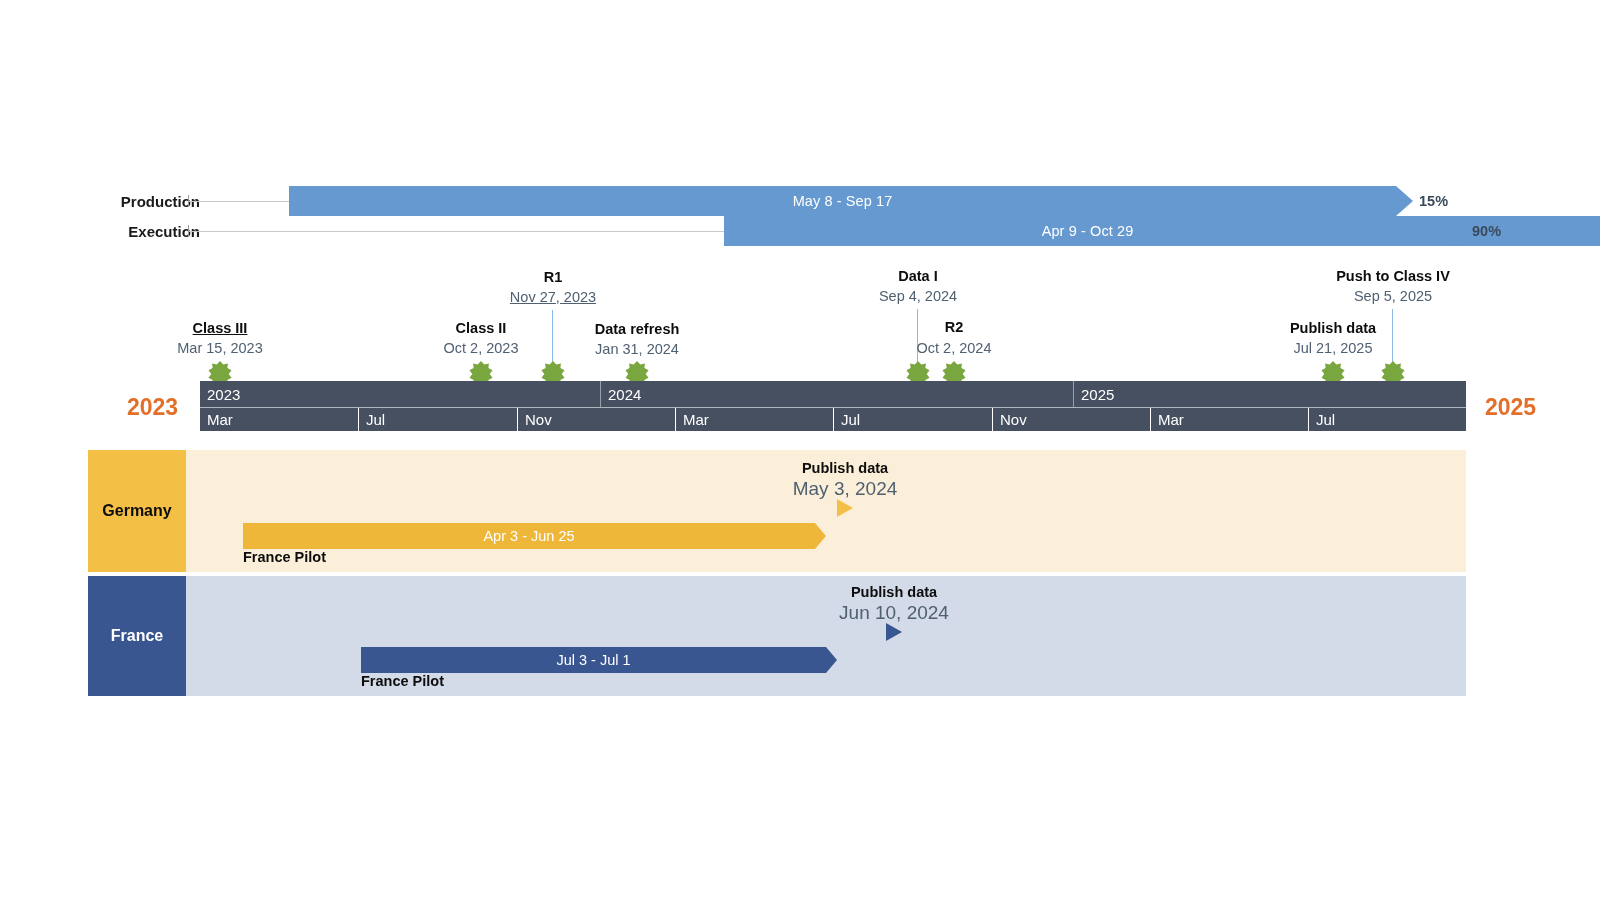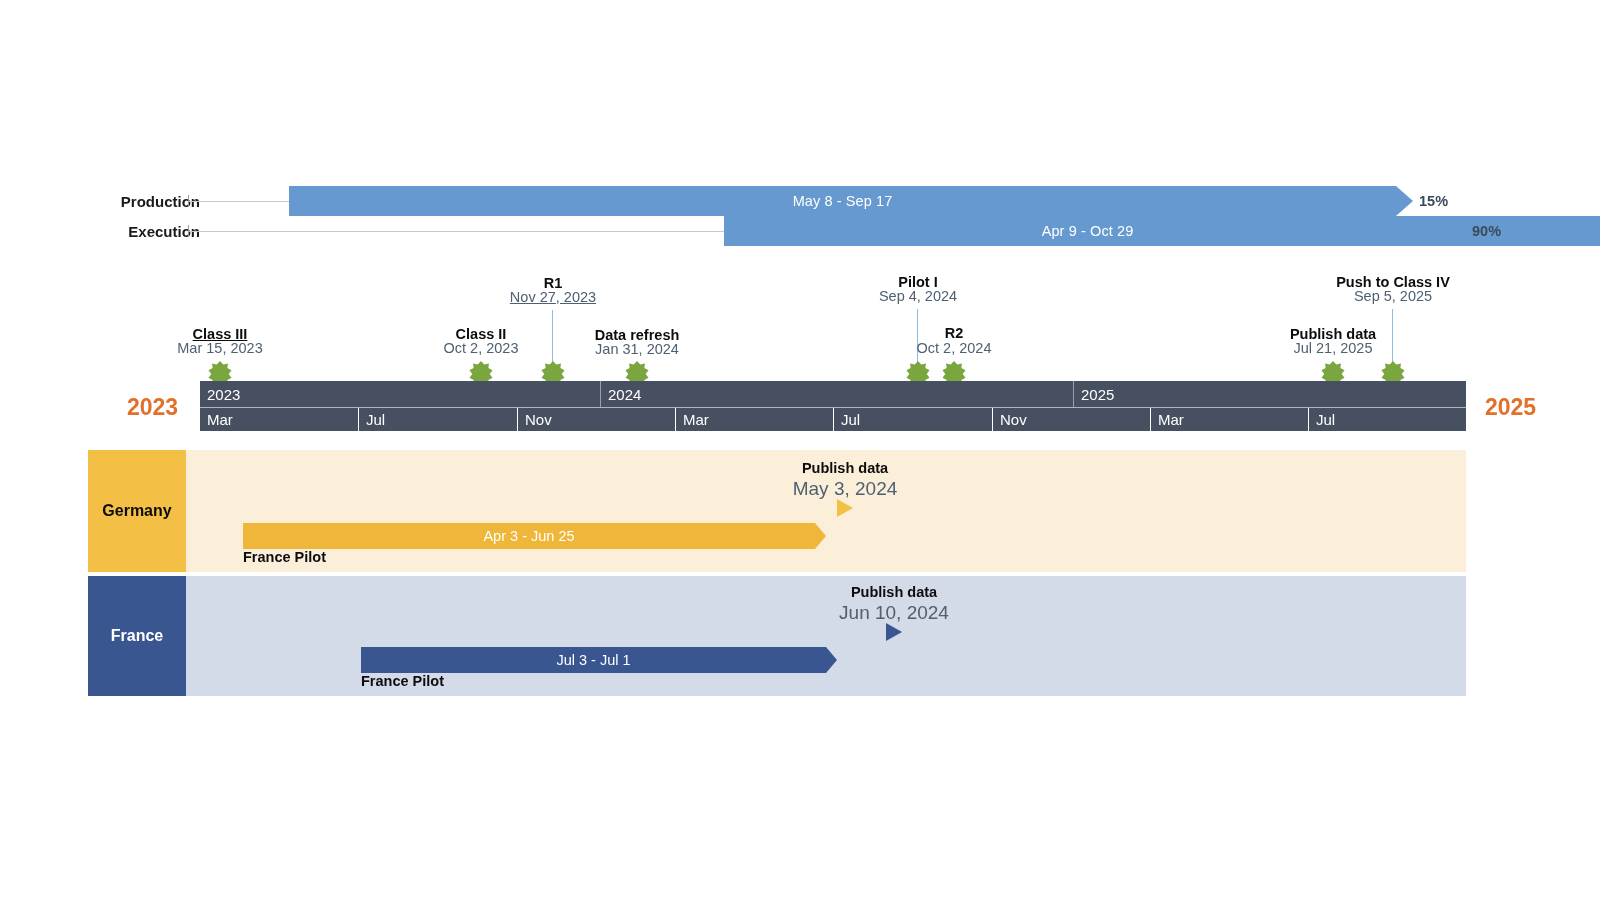--- a/index.html
+++ b/index.html
@@ -65,21 +65,20 @@
 
   
   .ms-title {
     position: absolute;
     font-size: 14.5px;
     font-weight: bold;
     color: #0d0d0d;
     white-space: nowrap;
     text-align: center;
     transform: translateX(-50%);
-    margin-top: 6px;
   }
   .ms-date {
     position: absolute;
     font-size: 14.5px;
     color: #4f6071;
     white-space: nowrap;
     text-align: center;
     transform: translateX(-50%);
   }
   .ms-conn {
@@ -257,21 +256,21 @@
     </div>
 
     <div class="ms-title" style="left:637px; top:321px;">Data refresh</div>
     <div class="ms-date" style="left:637px; top:341px;">Jan 31, 2024</div>
     <div class="ms-star" style="left:637px; top:361px;">
       <svg width="26" height="26" viewBox="0 0 32 32">
         <polygon fill="#7aa63f" points="16,0 20.6,4.7 27,3.3 26.2,9.8 32,12.9 28,18 32,23.1 26.2,26.2 27,32.7 20.6,31.3 16,36 11.4,31.3 5,32.7 5.8,26.2 0,23.1 4,18 0,12.9 5.8,9.8 5,3.3 11.4,4.7" transform="scale(0.889) translate(2,0)"></polygon>
       </svg>
     </div>
 
-    <div class="ms-title" style="left:918px; top:268px;">Pilot I</div>
+    <div class="ms-title" style="left:918px; top:268px;">Data I</div>
     <div class="ms-date" style="left:918px; top:288px;">Sep 4, 2024</div>
     <div class="ms-conn" style="left:917px; top:309px; height:61px;"></div>
     <div class="ms-star" style="left:918px; top:361px;">
       <svg width="26" height="26" viewBox="0 0 32 32">
         <polygon fill="#7aa63f" points="16,0 20.6,4.7 27,3.3 26.2,9.8 32,12.9 28,18 32,23.1 26.2,26.2 27,32.7 20.6,31.3 16,36 11.4,31.3 5,32.7 5.8,26.2 0,23.1 4,18 0,12.9 5.8,9.8 5,3.3 11.4,4.7" transform="scale(0.889) translate(2,0)"></polygon>
       </svg>
     </div>
 
     <div class="ms-title" style="left:954px; top:319px;">R2</div>
     <div class="ms-date" style="left:954px; top:340px;">Oct 2, 2024</div>

